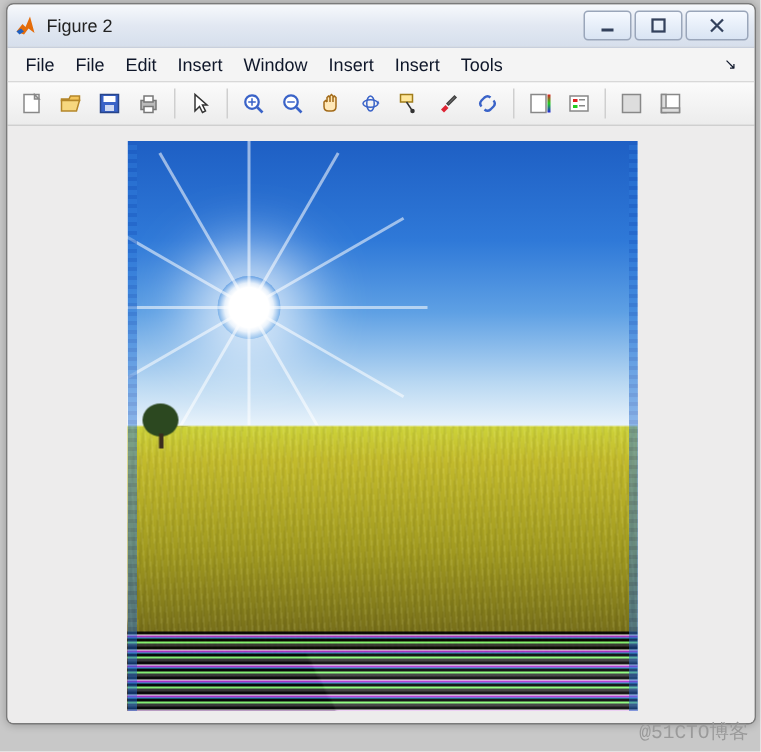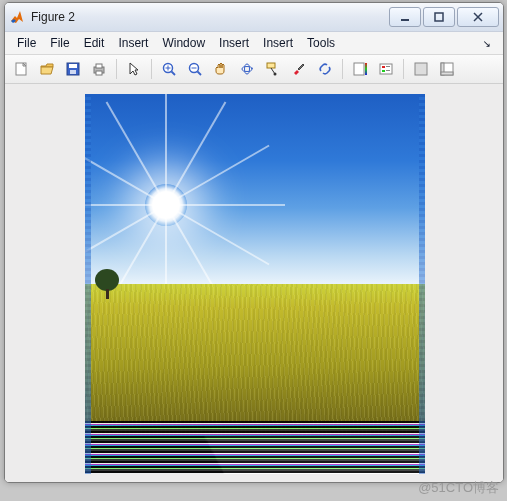--- a/index.html
+++ b/index.html
@@ -151,20 +151,21 @@
     position:absolute; top:0; bottom:0; width:6px; opacity:.5;
   }
   .edge-stretch-left { left:0; background: repeating-linear-gradient(to bottom,#1e5fc4 0 3px,#2f79d8 3px 6px);}
   .edge-stretch-right { right:0; background: repeating-linear-gradient(to bottom,#1e5fc4 0 3px,#2f79d8 3px 6px);}
   .watermark {
     position: absolute;
     right: 8px;
     bottom: 4px;
     font-size: 13px;
     color: #9a9a9a;
+    font-family: Liberation Mono, monospace;
   }
 </style>
 </head>
 <body>
 
 <div class="window">
 
   <div class="titlebar">
     <span class="app-icon">
       <svg width="16" height="16" viewBox="0 0 16 16">

